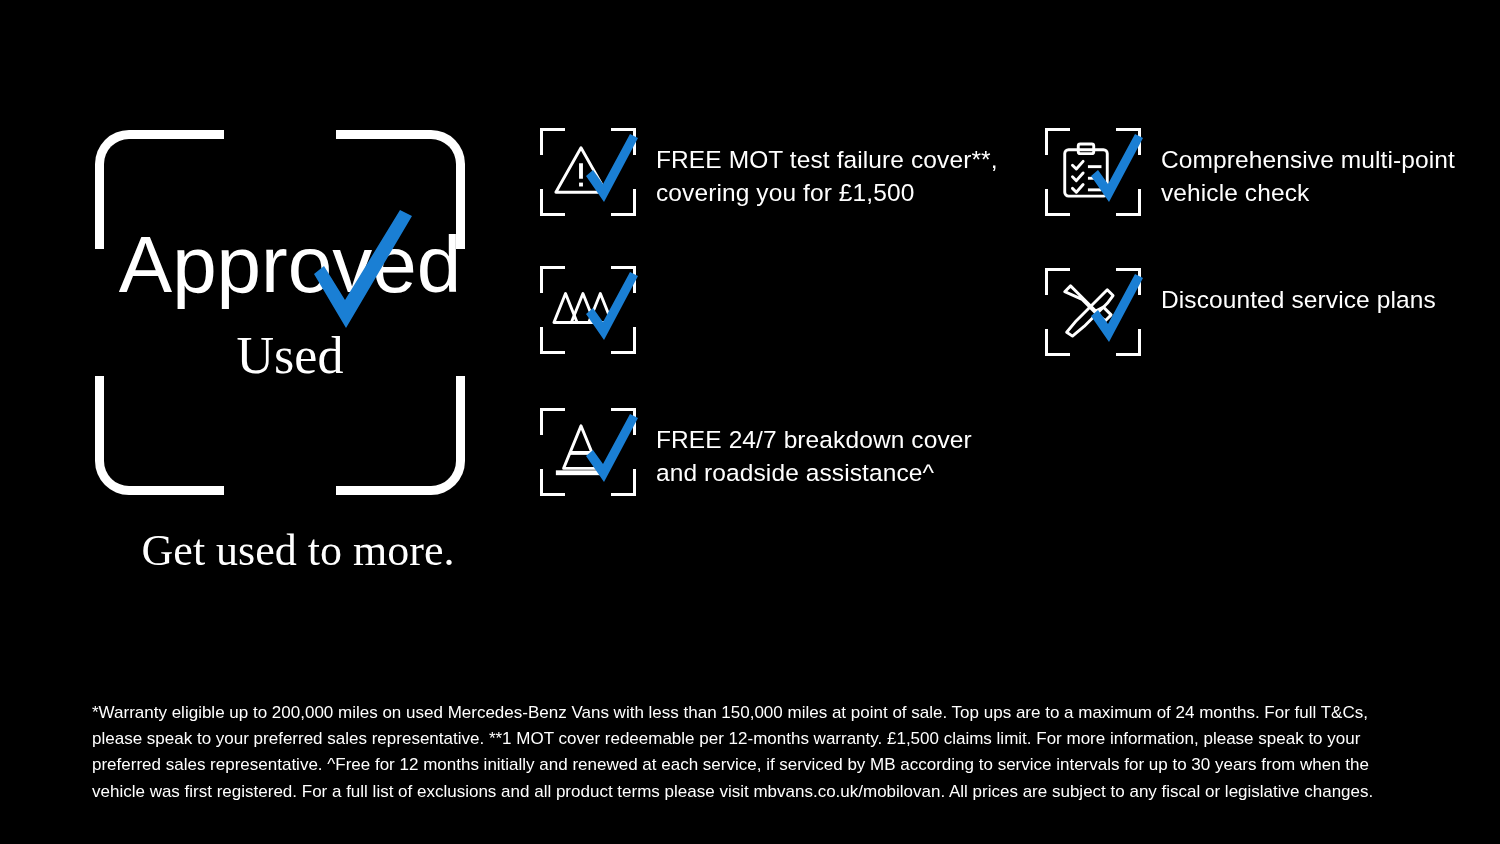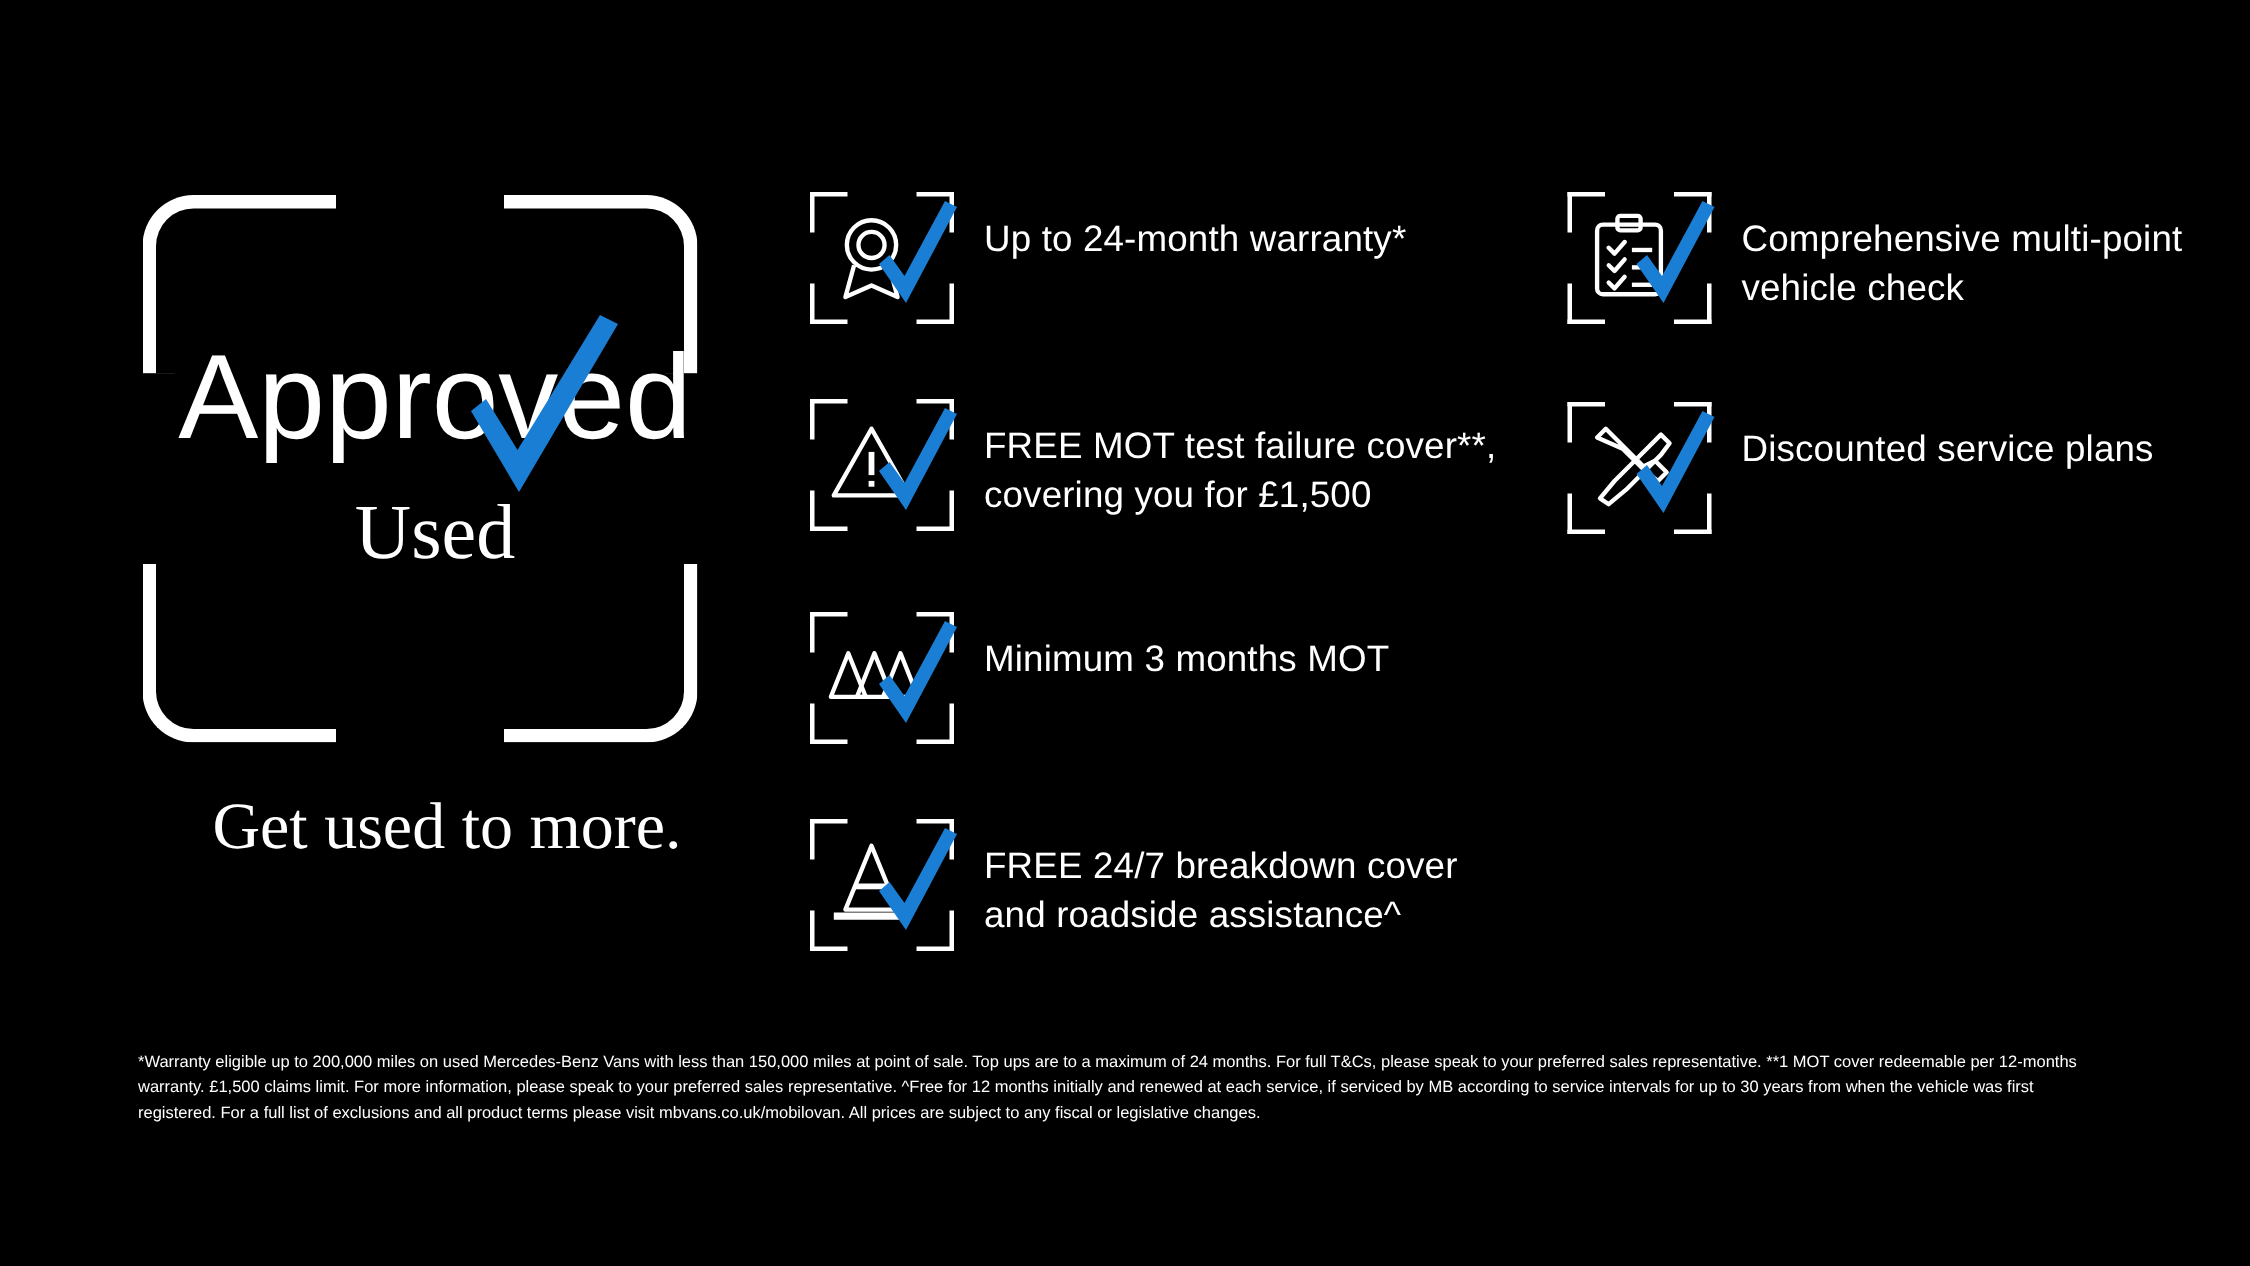--- a/index.html
+++ b/index.html
@@ -168,21 +168,21 @@
   .col-1 .feature:nth-child(2) { margin-bottom: 50px; }
   .col-1 .feature:nth-child(3) { margin-bottom: 46px; }
   .col-2 .feature:nth-child(1) { margin-bottom: 48px; }
 
   
   .footnote {
     position: absolute;
     left: 92px;
     top: 700px;
     width: 1315px;
-    font-size: 11px;
+    font-size: 17px;
     line-height: 1.54;
     color: #ffffff;
   }
 </style>
 </head>
 <body>
 
 <div class="page">
 
   <div class="logo-block">
@@ -198,39 +198,20 @@
         <path d="M14 66 L46 120 L112 8 L100 2 L45 92 L24 58 Z" fill="#1a7fd4"></path>
       </svg>
 
       <div class="logo-word2">Used</div>
     </div>
     <div class="tagline">Get used to more.</div>
   </div>
 
   <div class="features-col col-1">
 
-    <div class="feature">
-      <div class="icon-wrap">
-        <div class="icon-brackets">
-          <div class="icon-brk tl"></div>
-          <div class="icon-brk tr"></div>
-          <div class="icon-brk bl"></div>
-          <div class="icon-brk br"></div>
-        </div>
-        <svg class="glyph" viewBox="0 0 60 60">
-          <circle cx="30" cy="22" r="17" fill="none" stroke="#fff" stroke-width="3"></circle>
-          <circle cx="30" cy="22" r="9" fill="none" stroke="#fff" stroke-width="3"></circle>
-          <path d="M18 36 L12 58 L30 50 L48 58 L42 36" fill="none" stroke="#fff" stroke-width="3" stroke-linejoin="round"></path>
-        </svg>
-        <svg class="tick" viewBox="0 0 62 78">
-          <path d="M6 42 L24 68 L58 4 L50 0 L23 50 L13 36 Z" fill="#1a7fd4"></path>
-        </svg>
-      </div>
-      <div class="label">Up to 24-month warranty*</div>
-    </div>
 
     <div class="feature">
       <div class="icon-wrap">
         <div class="icon-brackets">
           <div class="icon-brk tl"></div>
           <div class="icon-brk tr"></div>
           <div class="icon-brk bl"></div>
           <div class="icon-brk br"></div>
         </div>
         <svg class="glyph" viewBox="0 0 60 60">
@@ -255,21 +236,20 @@
         </div>
         <svg class="glyph" viewBox="0 0 60 60">
           <path d="M14 14 L26 44 L2 44 Z" fill="none" stroke="#fff" stroke-width="3" stroke-linejoin="round"></path>
           <path d="M32 14 L44 44 L20 44 Z" fill="none" stroke="#fff" stroke-width="3" stroke-linejoin="round"></path>
           <path d="M50 14 L62 44 L38 44 Z" fill="none" stroke="#fff" stroke-width="3" stroke-linejoin="round"></path>
         </svg>
         <svg class="tick" viewBox="0 0 62 78">
           <path d="M6 42 L24 68 L58 4 L50 0 L23 50 L13 36 Z" fill="#1a7fd4"></path>
         </svg>
       </div>
-      <div class="label">Minimum 3 months MOT</div>
     </div>
 
     <div class="feature">
       <div class="icon-wrap">
         <div class="icon-brackets">
           <div class="icon-brk tl"></div>
           <div class="icon-brk tr"></div>
           <div class="icon-brk bl"></div>
           <div class="icon-brk br"></div>
         </div>

